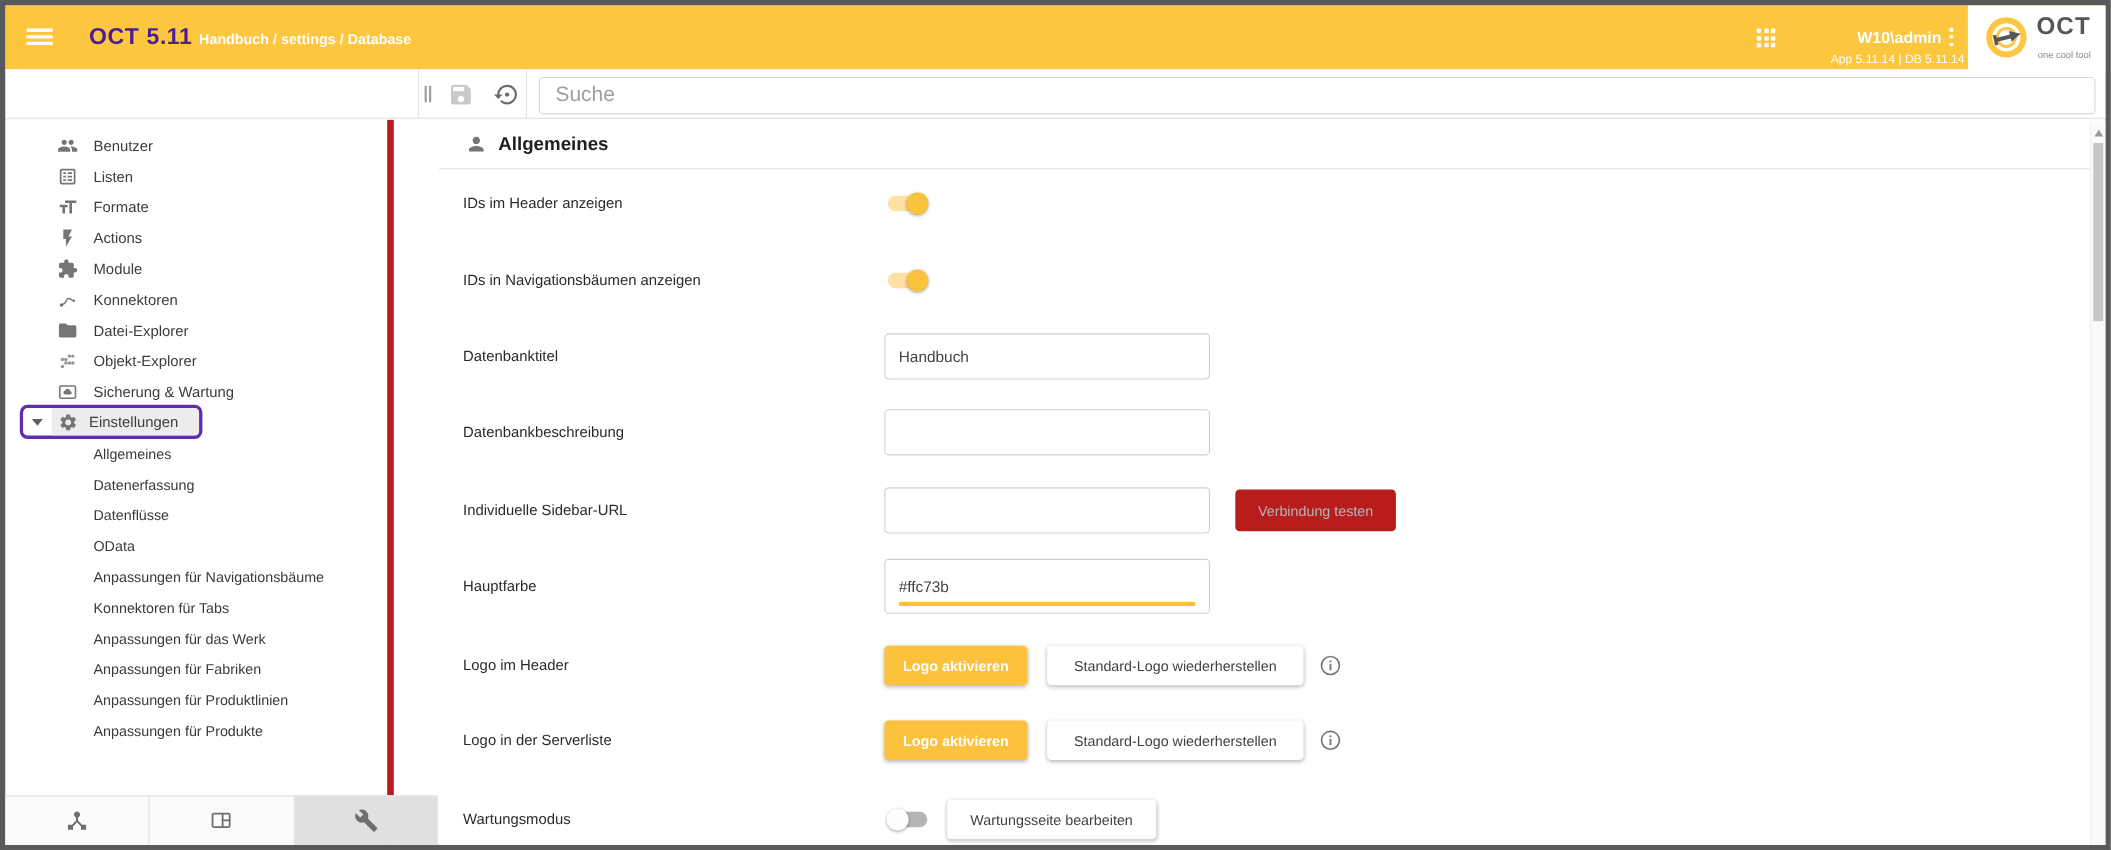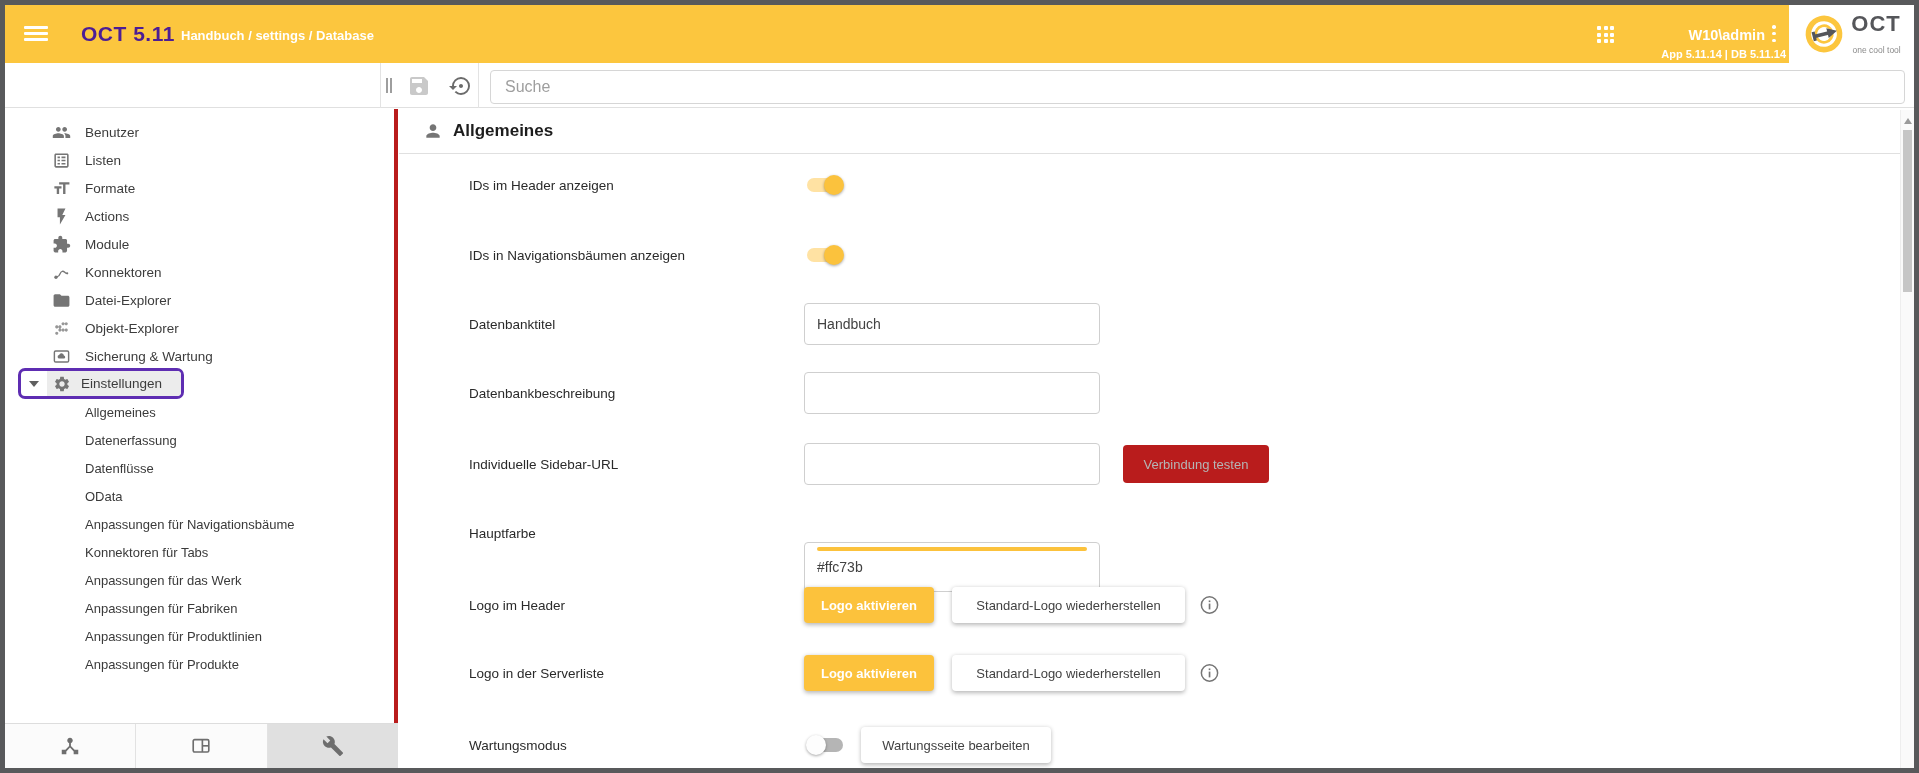--- a/index.html
+++ b/index.html
@@ -12,38 +12,38 @@
   .hamburger { position:absolute; left:19px; top:21px; width:24px; height:16px; cursor:pointer; }
   .hamburger span { display:block; height:2.6px; background:#fff; margin-bottom:3.6px; border-radius:1px; }
   .app-title { position:absolute; left:76px; top:17px; color:#4c1d95; font-size:21px; font-weight:700; letter-spacing:.5px; }
   .crumb { position:absolute; left:176px; top:23px; color:#fff; font-size:13px; font-weight:700; }
   .apps-grid { position:absolute; left:1592px; top:21px; width:17px; height:17px; display:grid;
                grid-template-columns:repeat(3,4px); grid-template-rows:repeat(3,4px); gap:2.5px; cursor:pointer; }
   .apps-grid i { background:#fff; border-radius:1px; }
   .hdr-user { position:absolute; left:1660px; top:22px; width:100px; text-align:right; color:#fff; font-size:14.5px; font-weight:700; cursor:pointer; }
   .kebab { position:absolute; left:1767px; top:20px; width:4px; cursor:pointer; }
   .kebab i { display:block; width:3.6px; height:3.6px; border-radius:50%; background:#fff; margin-bottom:3.2px; }
-  .hdr-version { position:absolute; right:128px; bottom:3px; color:#fff; font-size:11px; font-weight:700; }
+  .hdr-version { position:absolute; right:128px; bottom:3px; color:#fff; font-size:11px; font-weight:400; }
   .logo-box { position:absolute; right:0; top:0; width:125px; height:58px; background:#fff; display:flex; align-items:center; justify-content:center; gap:5px; }
   .logo-txt { display:flex; flex-direction:column; align-items:flex-end; line-height:1; }
   .logo-oct { font-size:22px; font-weight:700; color:#55565a; letter-spacing:1px; }
   .logo-tag { font-size:8.5px; color:#8b8b8b; margin-top:11px; }
 
   
   .tbar { position:absolute; left:0; top:58px; width:1909px; height:45px; background:#fff; border-bottom:1px solid #e0e0e0; }
   .tbar .vline { position:absolute; top:0; width:1px; height:45px; background:#e3e3e3; }
   .grip { position:absolute; left:381px; top:15px; width:10px; height:15px; display:flex; gap:2.5px; cursor:col-resize; }
   .grip i { width:1.6px; height:15px; background:#9e9e9e; }
   .tbtn { position:absolute; top:11px; width:24px; height:24px; cursor:pointer; }
   .search { position:absolute; left:485px; top:7px; width:1415px; height:34px; border:1px solid #d6d6d6; border-radius:4px;
-            padding:0 14px; font-size:16px; color:#424242; outline:none; font-family:"Liberation Sans",sans-serif; }
+            padding:0 14px; font-size:19px; color:#424242; outline:none; font-family:"Liberation Sans",sans-serif; }
   .search::placeholder { color:#9e9e9e; }
 
   
-  .sidebar { position:absolute; left:0; top:104px; width:393px; height:659px; background:#fff; border-right:4px solid #b91c1c; }
+  .sidebar { position:absolute; left:0; top:104px; width:353px; height:659px; background:#fff; border-right:6px solid #b91c1c; }
   .nav { position:absolute; left:0; top:9px; right:1px; }
   .nav-item { position:relative; height:28px; display:flex; align-items:center; cursor:pointer; color:#3c3c3c; font-size:13.5px; }
   .nav-item svg { position:absolute; left:47px; width:19px; height:19px; color:#757575; }
   .nav-item .nav-lbl { position:absolute; left:80px; }
   .nav-sel-row { position:relative; height:28px; cursor:pointer; }
   .sel-box { position:absolute; left:13px; top:-2px; width:166px; height:31px; border:3px solid #5e2db2; border-radius:7px; display:flex; align-items:stretch; overflow:hidden; }
   .sel-caret-cell { width:26px; display:flex; align-items:center; justify-content:center; }
   .caret-down { width:0; height:0; border-left:5px solid transparent; border-right:5px solid transparent; border-top:6px solid #5f5f5f; }
   .sel-main { flex:1; background:#ececec; display:flex; align-items:center; gap:10px; padding-left:6px; color:#3c3c3c; font-size:13.5px; }
   .sel-main svg { width:18px; height:18px; color:#757575; }
@@ -55,34 +55,34 @@
   .side-tab svg { width:22px; height:22px; color:#6e6e6e; }
   .side-tab.active { background:#e0e0e0; }
 
   
   .content { position:absolute; left:394px; top:105px; width:1501px; height:658px; background:#fff; overflow:hidden; }
   .sec-hdr { position:absolute; left:0; top:0; right:0; height:44px; border-bottom:1px solid #e0e0e0; }
   .sec-hdr svg { position:absolute; left:24px; top:11px; width:20px; height:20px; color:#757575; }
   .sec-title { position:absolute; left:54px; top:11px; font-size:17px; font-weight:700; color:#1d1d1d; }
 
   .frow { position:absolute; left:0; right:0; }
-  .lbl { position:absolute; left:22px; top:50%; transform:translateY(-50%); font-size:13.5px; color:#2a2a2a;margin-left:48px; }
+  .lbl { position:absolute; left:22px; top:50%; transform:translateY(-50%); font-size:13.5px; color:#2a2a2a; }
 
   .toggle { position:absolute; left:405px; top:50%; transform:translateY(-50%); width:40px; height:20px; cursor:pointer; }
   .toggle .track { position:absolute; left:3px; top:3px; width:34px; height:14px; border-radius:7px; }
   .toggle .thumb { position:absolute; top:0; width:20px; height:20px; border-radius:50%; box-shadow:0 1px 3px rgba(0,0,0,.35); }
   .toggle.on .track { background:#ffe2a3; }
   .toggle.on .thumb { left:20px; background:#fbc23d; }
   .toggle.off .track { background:#b5b5b5; }
   .toggle.off .thumb { left:0; background:#fdfdfd; }
 
   .tinput { position:absolute; left:405px; top:0; width:296px; height:100%; border:1px solid #cfcfcf; border-radius:4px;
             padding:0 12px; font-size:14px; color:#424242; outline:none; background:#fff; font-family:"Liberation Sans",sans-serif; }
   .color-wrap { position:absolute; left:405px; top:0; width:296px; height:100%; }
-  .color-wrap input { width:100%; height:100%; border:1px solid #cfcfcf; border-radius:4px; padding:0 12px; font-size:14px; color:#424242; outline:none; font-family:"Liberation Sans",sans-serif;margin-top:34px; }
+  .color-wrap input { width:100%; height:100%; border:1px solid #cfcfcf; border-radius:4px; padding:0 12px; font-size:14px; color:#424242; outline:none; font-family:"Liberation Sans",sans-serif; }
   .color-bar { position:absolute; left:13px; right:13px; bottom:7px; height:4.5px; background:#fcc23c; border-radius:2px; }
 
   .btn { display:inline-flex; align-items:center; justify-content:center; border:none; border-radius:4px; font-size:13px;
          font-family:"Liberation Sans",sans-serif; cursor:pointer; box-shadow:0 1.5px 4px rgba(0,0,0,.28); white-space:nowrap; }
   .btn-yellow { background:#fcc23c; color:#fff; font-weight:700; }
   .btn-white { background:#fff; color:#424242; }
   .btn-disabled { background:#b91c1c; color:#b5b5b5; box-shadow:none; cursor:default; }
   .info-ic { position:absolute; top:50%; transform:translateY(-50%); width:21px; height:21px; cursor:pointer; color:#757575; }
 
   

